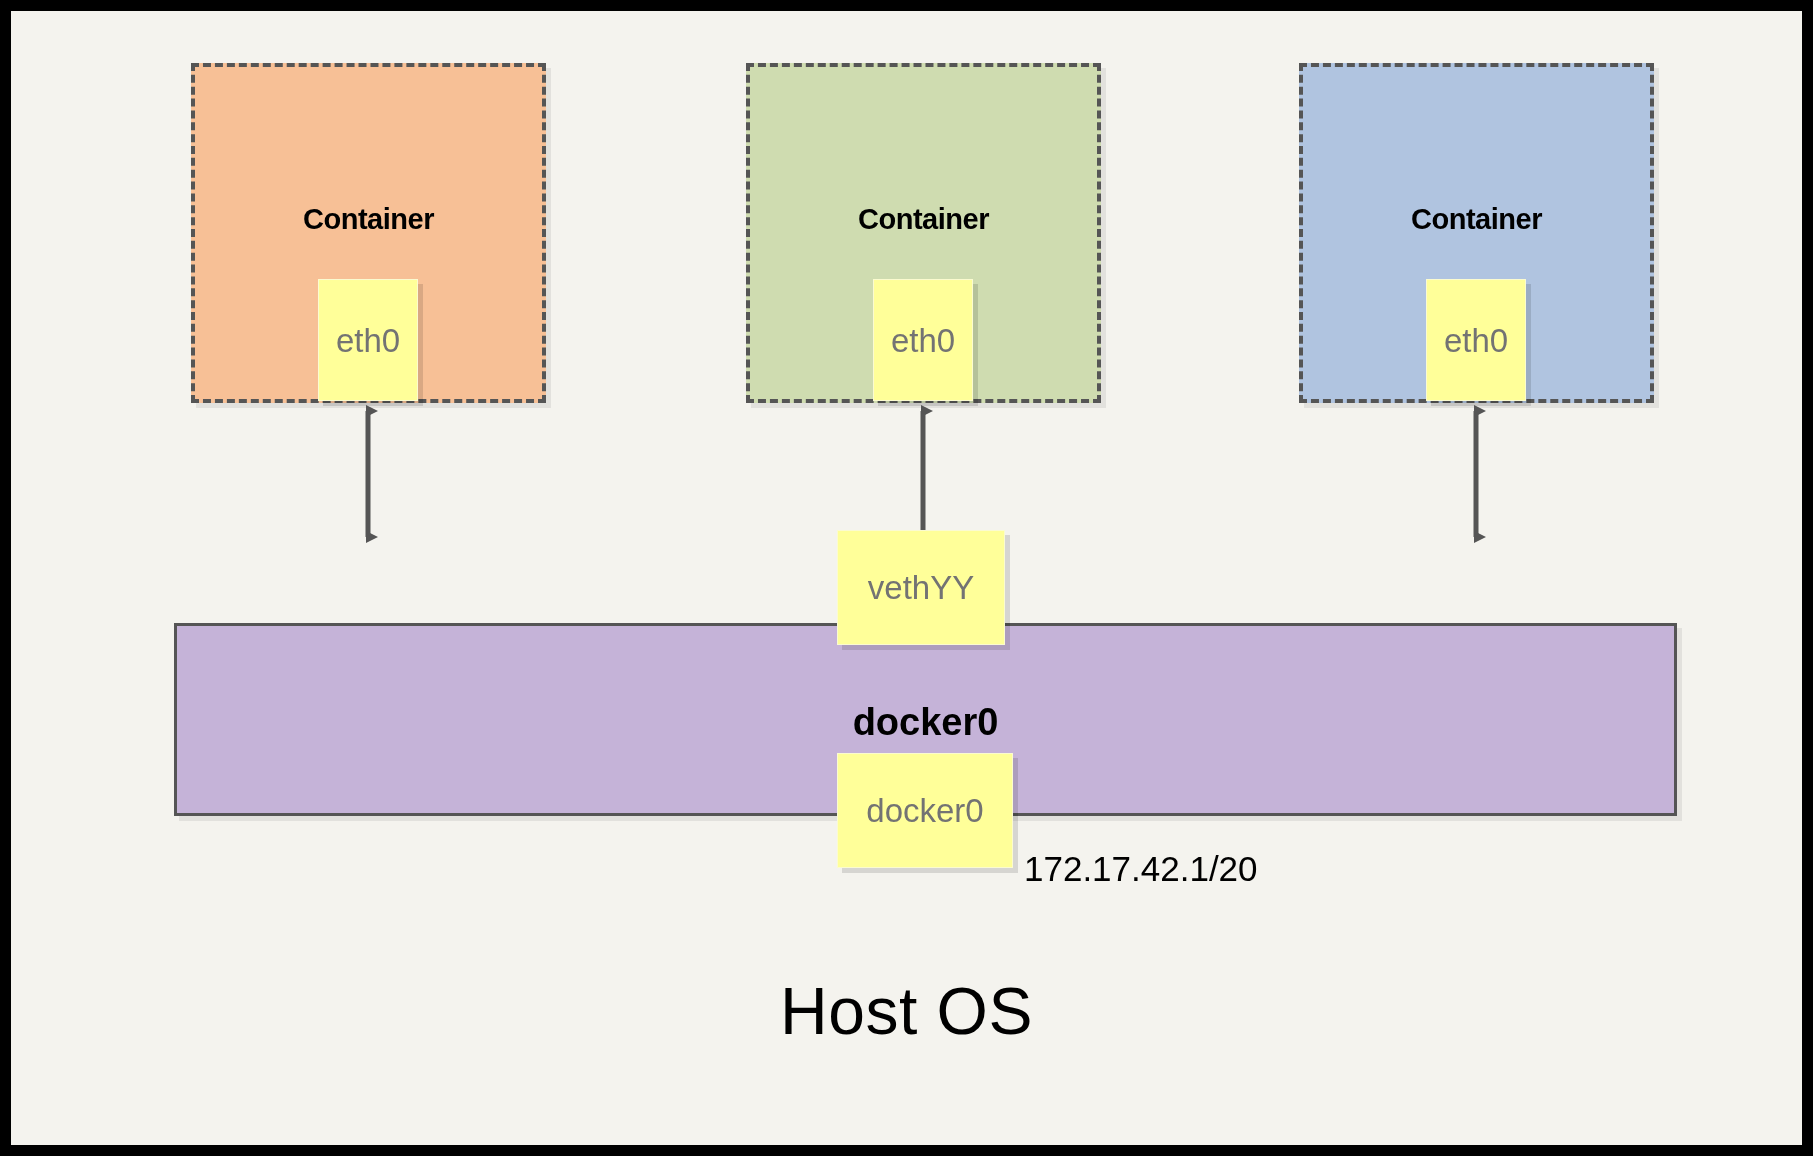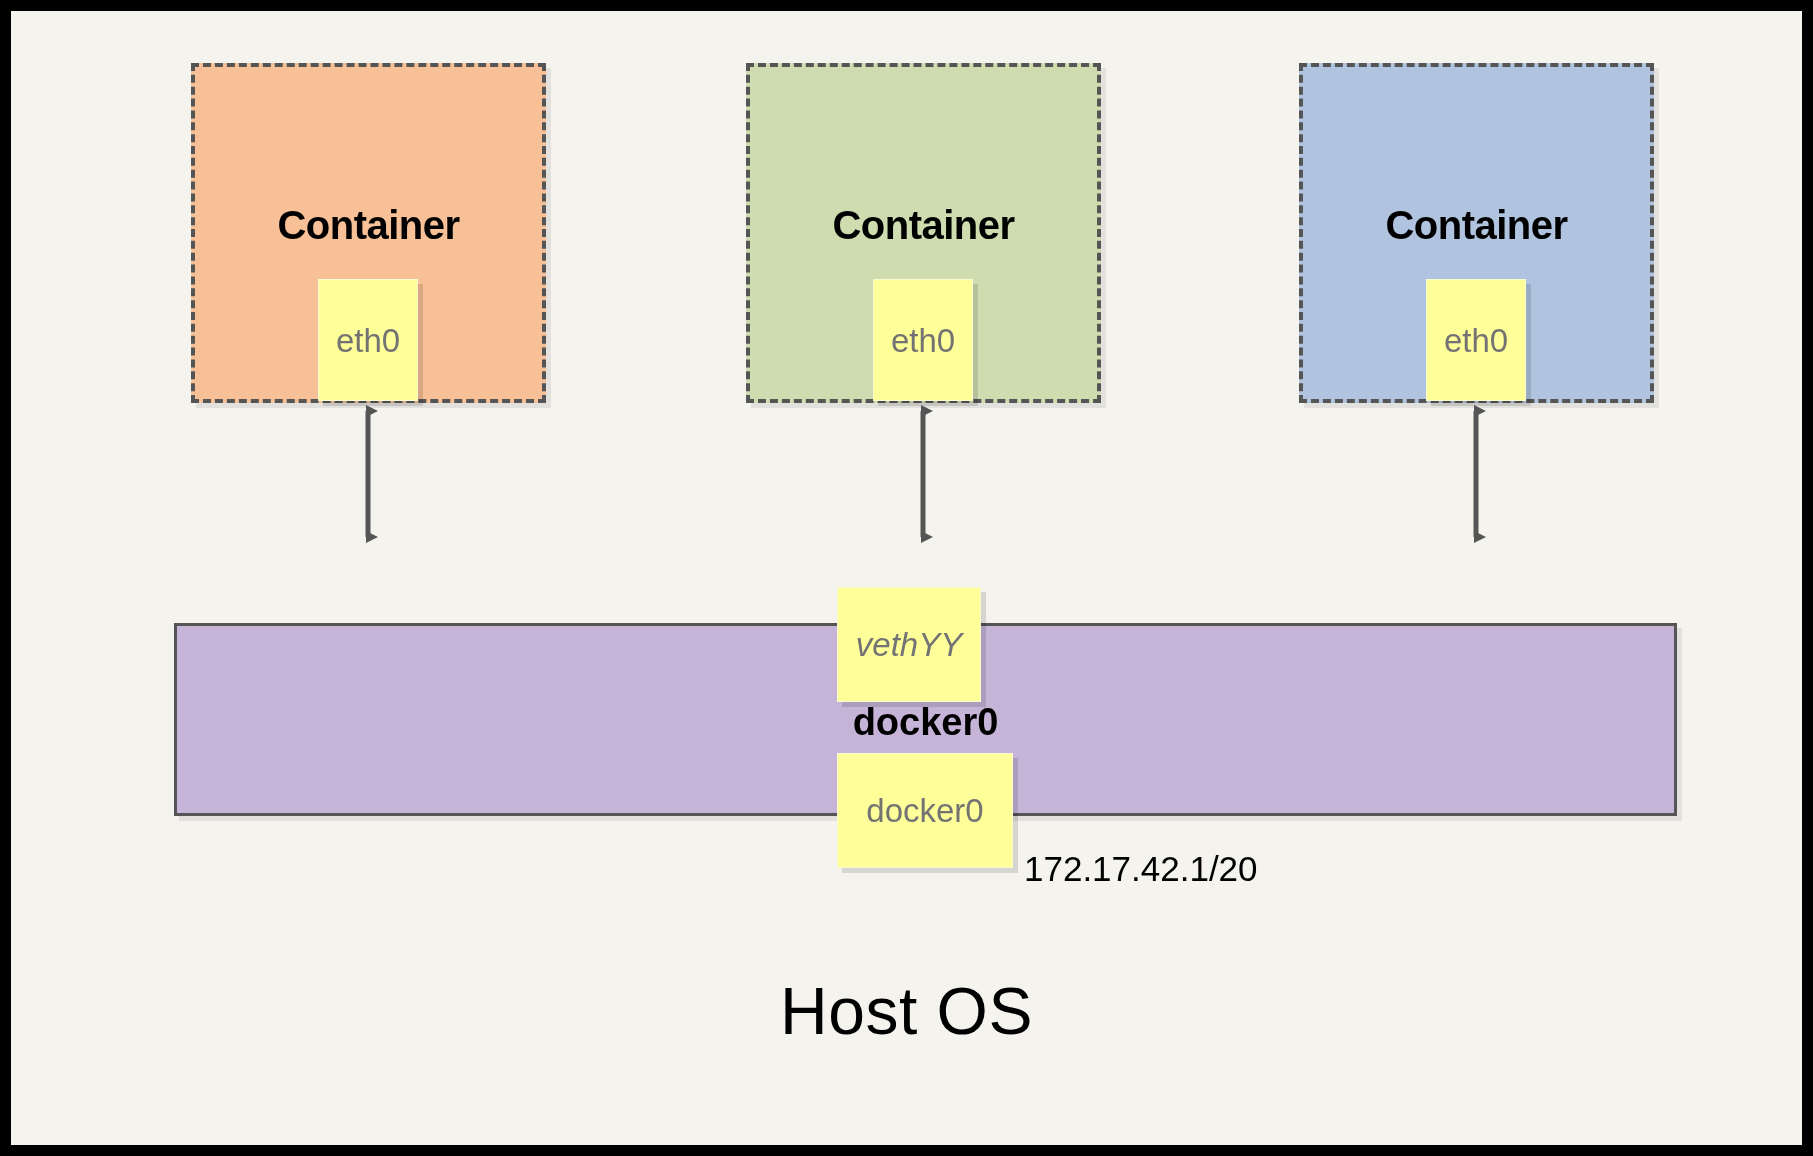--- a/index.html
+++ b/index.html
@@ -29,21 +29,21 @@
     position: absolute;
     box-sizing: border-box;
     border: 4px dashed #555555;
     box-shadow: 5px 5px 0 0 rgba(0,0,0,0.07);
   }
   .container-title {
     position: absolute;
     left: 0;
     width: 100%;
     text-align: center;
-    font-size: 40px;
+    font-size: 29px;
     font-weight: bold;
     color: #000000;
     letter-spacing: -0.5px;
   }
 
   
   .chip {
     position: absolute;
     box-sizing: border-box;
     background: #ffff99;
@@ -152,21 +152,21 @@
           <path d="M6,0 L12,12 L0,12 Z" fill="#555555"></path>
         </marker>
       </defs>
       <line x1="30" y1="12" x2="30" y2="138" stroke="#555555" stroke-width="5" marker-start="url(#ah-up-3)" marker-end="url(#ah-dn-3)"></line>
     </svg>
 
     <div class="bridge" style="left:163px; top:612px; width:1503px; height:193px;">
     </div>
     <div class="bridge-title" style="left:163px; top:690px; width:1503px;">docker0</div>
 
-    <div class="chip" style="left:826px; top:576px; width:144px; height:115px;font-style:italic;">vethYY</div>
+    <div class="chip" style="left:826px; top:519px; width:168px; height:115px;">vethYY</div>
 
     <div class="chip" style="left:826px; top:742px; width:176px; height:115px;">docker0</div>
     <div class="ip-label" style="left:1013px; top:838px;">172.17.42.1/20</div>
 
     <div class="host-os" style="top:962px;">Host OS</div>
 
   </div>
 </div>
 
 </body></html>

